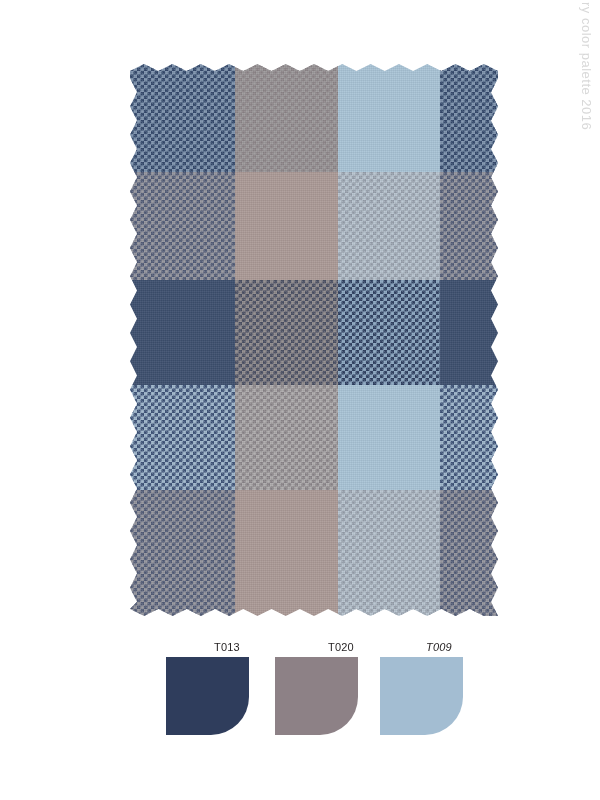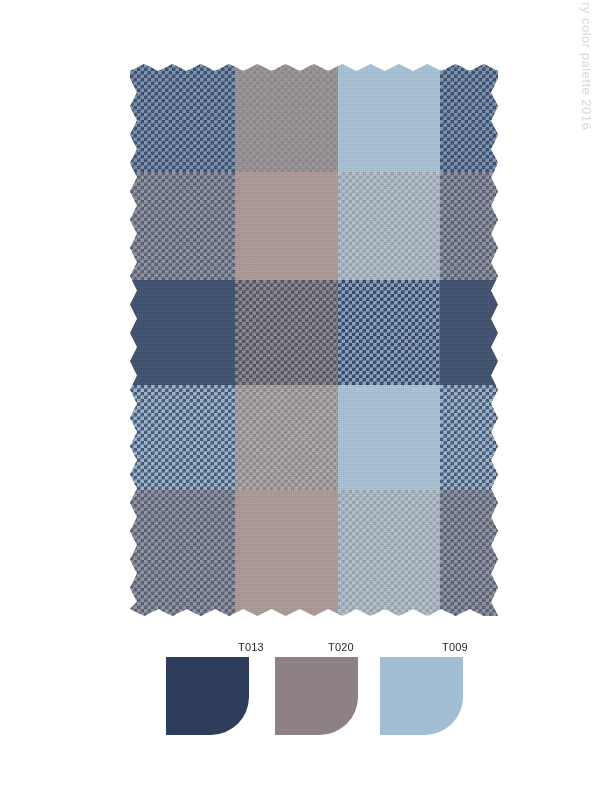--- a/index.html
+++ b/index.html
@@ -92,23 +92,23 @@
     position: absolute;
     top: -4px;
     font-size: 11px;
     color: #231f20;
     letter-spacing: 0.2px;
     white-space: nowrap;
   }
   .sw0 { left: 0px; }
   .sw1 { left: 109px; }
   .sw2 { left: 214px; }
-  .lb0 { left: 72px; }
+  .lb0 { left: 48px; }
   .lb1 { left: 162px; }
-  .lb2 { left: 276px; }
+  .lb2 { left: 260px; font-style: italic; }
 </style>
 </head>
 <body>
 
 <div class="side-caption">ry color palette 2016</div>
 
 <div class="fabric-wrap">
   <div class="fabric-clip" id="fabric-clip" style="--pink-clip: polygon(0.00px 7.00px,14.15px 0.00px,28.31px 7.00px,42.46px 0.00px,56.62px 7.00px,70.77px 0.00px,84.92px 7.00px,99.08px 0.00px,113.23px 7.00px,127.38px 0.00px,141.54px 7.00px,155.69px 0.00px,169.85px 7.00px,184.00px 0.00px,198.15px 7.00px,212.31px 0.00px,226.46px 7.00px,240.62px 0.00px,254.77px 7.00px,268.92px 0.00px,283.08px 7.00px,297.23px 0.00px,311.38px 7.00px,325.54px 0.00px,339.69px 7.00px,353.85px 0.00px,368.00px 7.00px,368.00px 14.15px,361.00px 28.31px,368.00px 42.46px,361.00px 56.62px,368.00px 70.77px,361.00px 84.92px,368.00px 99.08px,361.00px 113.23px,368.00px 127.38px,361.00px 141.54px,368.00px 155.69px,361.00px 169.85px,368.00px 184.00px,361.00px 198.15px,368.00px 212.31px,361.00px 226.46px,368.00px 240.62px,361.00px 254.77px,368.00px 268.92px,361.00px 283.08px,368.00px 297.23px,361.00px 311.38px,368.00px 325.54px,361.00px 339.69px,368.00px 353.85px,361.00px 368.00px,368.00px 382.15px,361.00px 396.31px,368.00px 410.46px,361.00px 424.62px,368.00px 438.77px,361.00px 452.92px,368.00px 467.08px,361.00px 481.23px,368.00px 495.38px,361.00px 509.54px,368.00px 523.69px,361.00px 537.85px,368.00px 552.00px,353.85px 552.00px,339.69px 545.00px,325.54px 552.00px,311.38px 545.00px,297.23px 552.00px,283.08px 545.00px,268.92px 552.00px,254.77px 545.00px,240.62px 552.00px,226.46px 545.00px,212.31px 552.00px,198.15px 545.00px,184.00px 552.00px,169.85px 545.00px,155.69px 552.00px,141.54px 545.00px,127.38px 552.00px,113.23px 545.00px,99.08px 552.00px,84.92px 545.00px,70.77px 552.00px,56.62px 545.00px,42.46px 552.00px,28.31px 545.00px,14.15px 552.00px,0.00px 545.00px,7.00px 537.85px,0.00px 523.69px,7.00px 509.54px,0.00px 495.38px,7.00px 481.23px,0.00px 467.08px,7.00px 452.92px,0.00px 438.77px,7.00px 424.62px,0.00px 410.46px,7.00px 396.31px,0.00px 382.15px,7.00px 368.00px,0.00px 353.85px,7.00px 339.69px,0.00px 325.54px,7.00px 311.38px,0.00px 297.23px,7.00px 283.08px,0.00px 268.92px,7.00px 254.77px,0.00px 240.62px,7.00px 226.46px,0.00px 212.31px,7.00px 198.15px,0.00px 184.00px,7.00px 169.85px,0.00px 155.69px,7.00px 141.54px,0.00px 127.38px,7.00px 113.23px,0.00px 99.08px,7.00px 84.92px,0.00px 70.77px,7.00px 56.62px,0.00px 42.46px,7.00px 28.31px,0.00px 14.15px);">
     <div class="plaid-grid" id="plaid-grid">
         <div class="cell">

